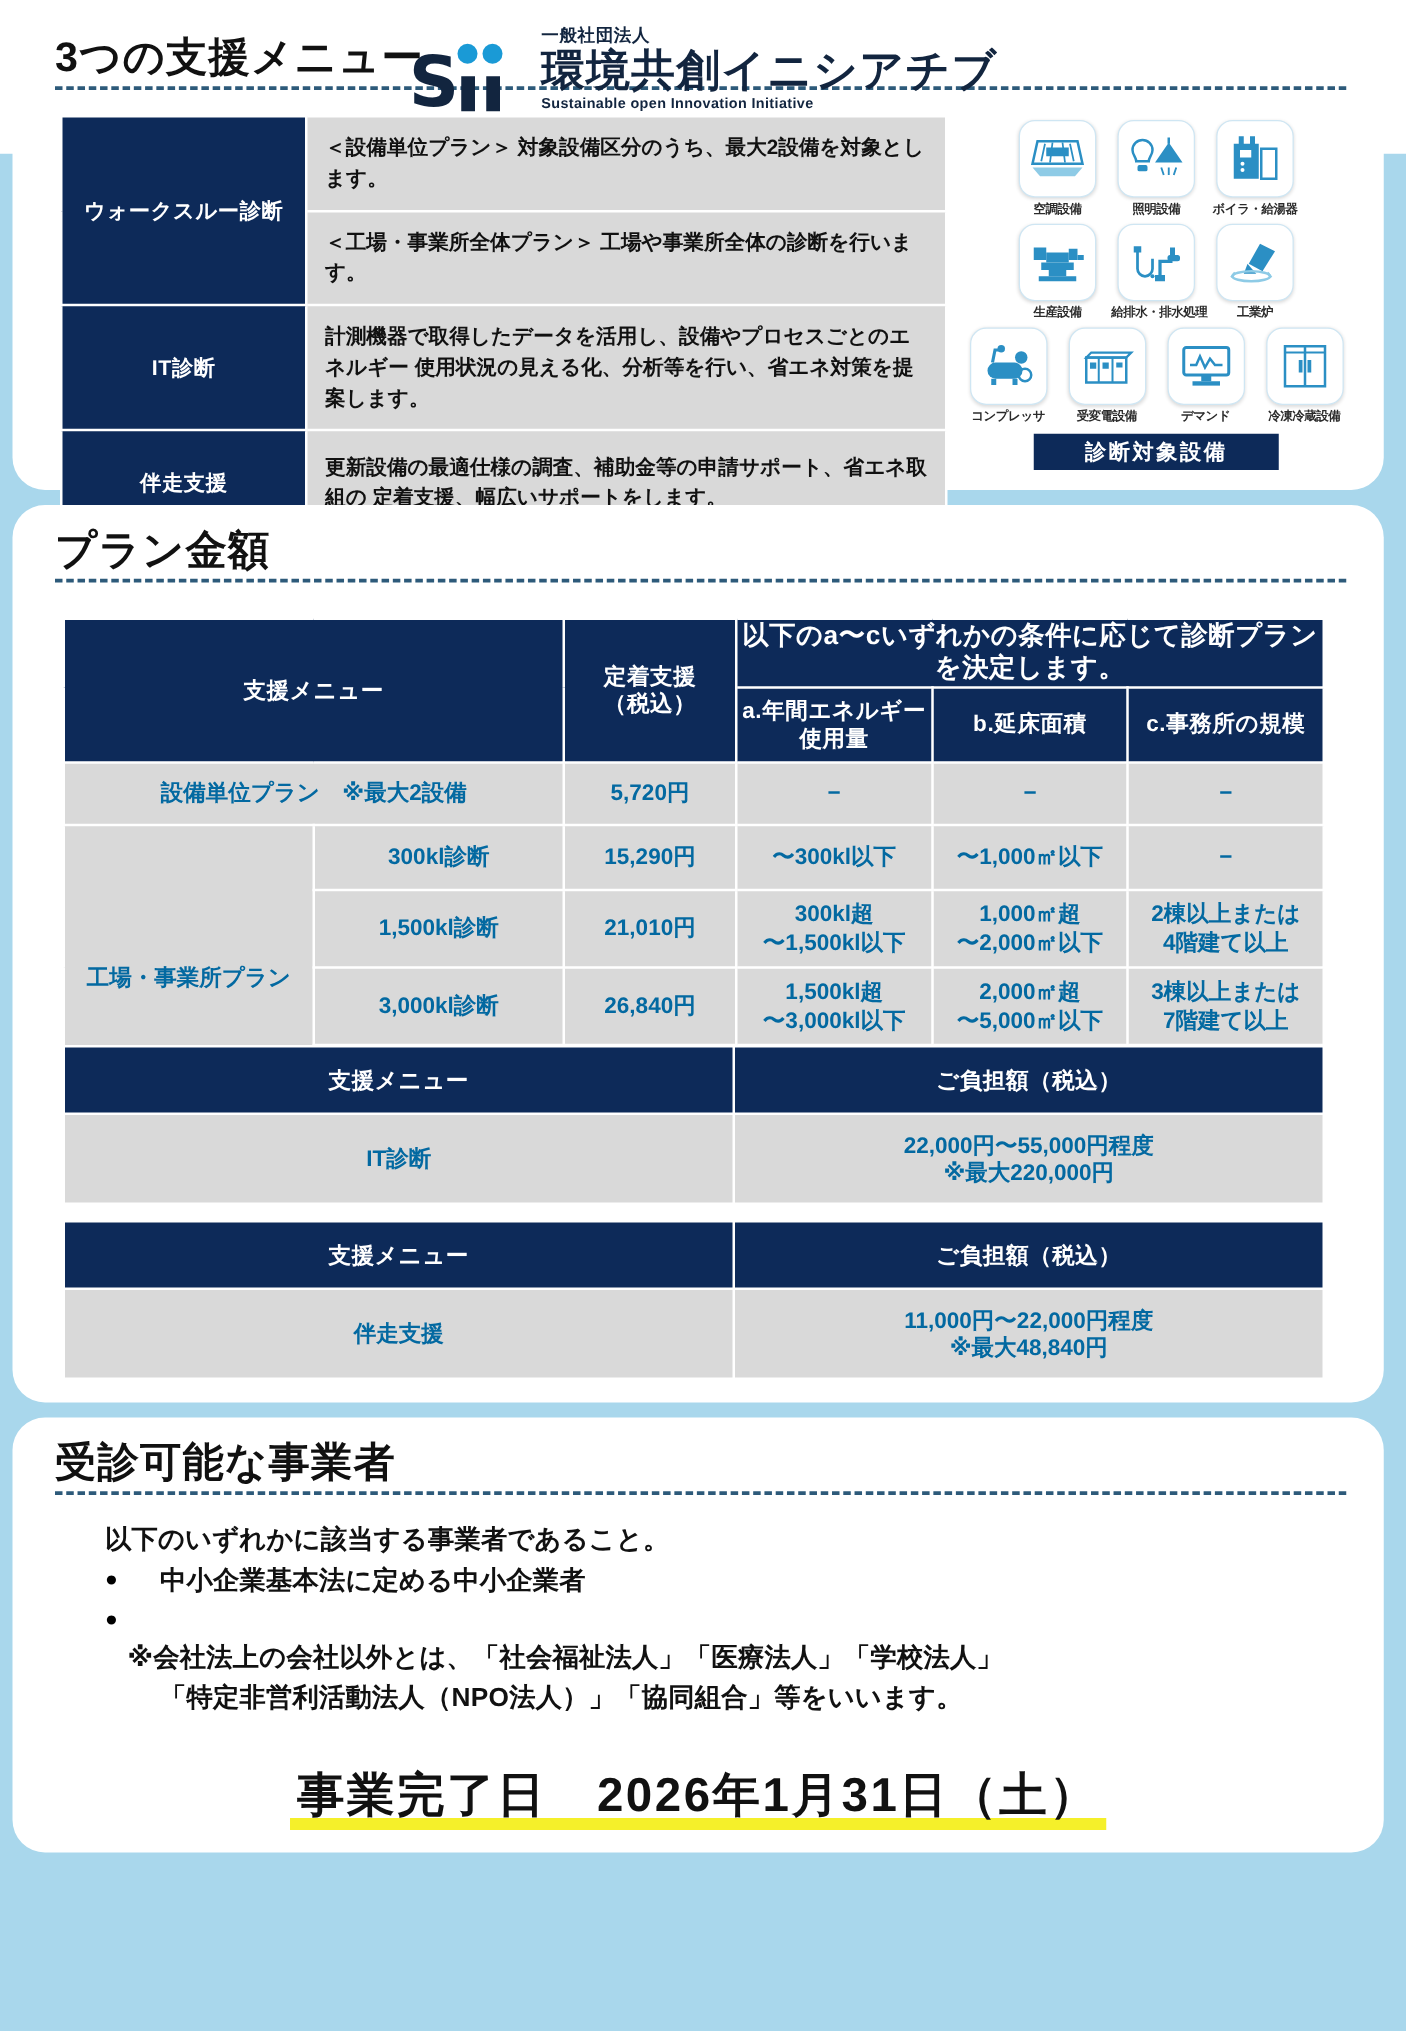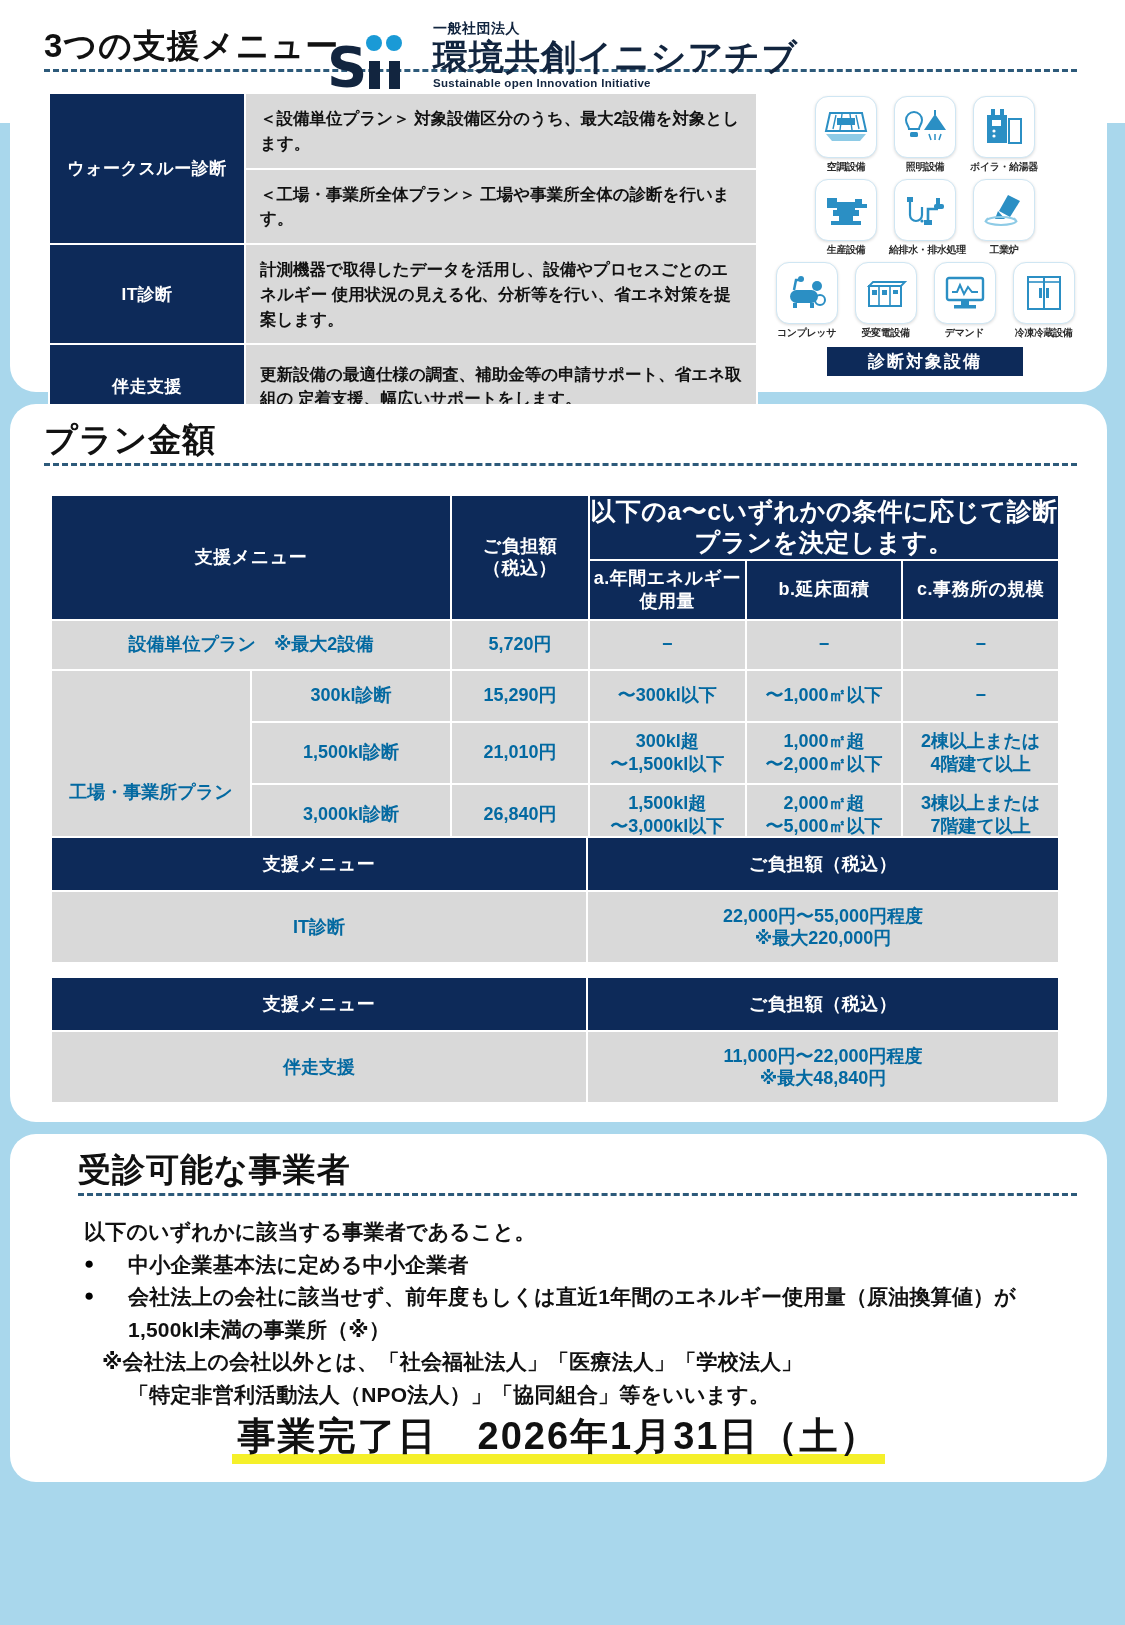--- a/index.html
+++ b/index.html
@@ -16,21 +16,21 @@
   
   .panel {
     background: #ffffff;
     border-radius: 26px;
     position: absolute;
     left: 10px;
     width: 1097px;
   }
   #panel-menu   { top: 10px;   height: 382px; }
   #panel-price  { top: 404px;  height: 718px; }
-  #panel-elig   { top: 1134px; height: 348px; padding-left: 34px; }
+  #panel-elig   { top: 1134px; height: 348px; }
   #panel-footer { top: 1492px; height: 123px; border-radius: 0; left: 0; width: 1125px; background:#fff; }
 
   
   .sec-head {
     position: relative;
     padding-left: 34px;
     padding-top: 14px;
   }
   .sec-head .title {
     font-size: 33px;
@@ -396,23 +396,23 @@
 <div class="panel" id="panel-price">
   <div class="sec-head">
     <span class="title">プラン金額</span>
     <div class="sec-rule"></div>
   </div>
 
   <table class="ptable" id="main-price">
     <tbody>
         <tr>
       <th class="h-menu" colspan="2" rowspan="2">支援メニュー</th>
-      <th class="h-fee" rowspan="2" style="white-space:pre-line">ご負担額
+      <th class="h-fee" rowspan="2" style="white-space:pre-line">定着支援
 （税込）</th>
-      <th class="h-cond" colspan="3" style="height:42px;font-size:25px">以下のa〜cいずれかの条件に応じて診断プランを決定します。</th>
+      <th class="h-cond" colspan="3" style="height:42px;font-size:21px">以下のa〜cいずれかの条件に応じて診断プランを決定します。</th>
     </tr>
     <tr>
       <th class="sub-a" style="height:60px;white-space:pre-line">a.年間エネルギー
 使用量</th>
       <th class="sub-b" style="white-space:pre-line">b.延床面積</th>
       <th class="sub-c" style="white-space:pre-line">c.事務所の規模</th>
     </tr>
 
     <tr class="row-h">
       <td colspan="2">設備単位プラン　※最大2設備</td>
@@ -501,22 +501,20 @@
   <div id="elig-body">
     <div class="el-line">以下のいずれかに該当する事業者であること。</div>
 
     <div class="el-bullet">
       <span class="el-dot">●</span>
       <span class="el-line">中小企業基本法に定める中小企業者</span>
     </div>
 
     <div class="el-bullet">
       <span class="el-dot">●</span>
-      <span class="el-line" style="white-space:pre-line">会社法上の会社に該当せず、前年度もしくは直近1年間のエネルギー使用量（原油換算値）が
-1,500kl未満の事業所（※）</span>
     </div>
 
     <div class="el-line el-note">※会社法上の会社以外とは、「社会福祉法人」「医療法人」「学校法人」</div>
     <div class="el-line el-note2">「特定非営利活動法人（NPO法人）」「協同組合」等をいいます。</div>
   </div>
 
   <div id="deadline">
     <span class="dl-text">事業完了日　2026年1月31日（土）</span>
   </div>
 </div>

